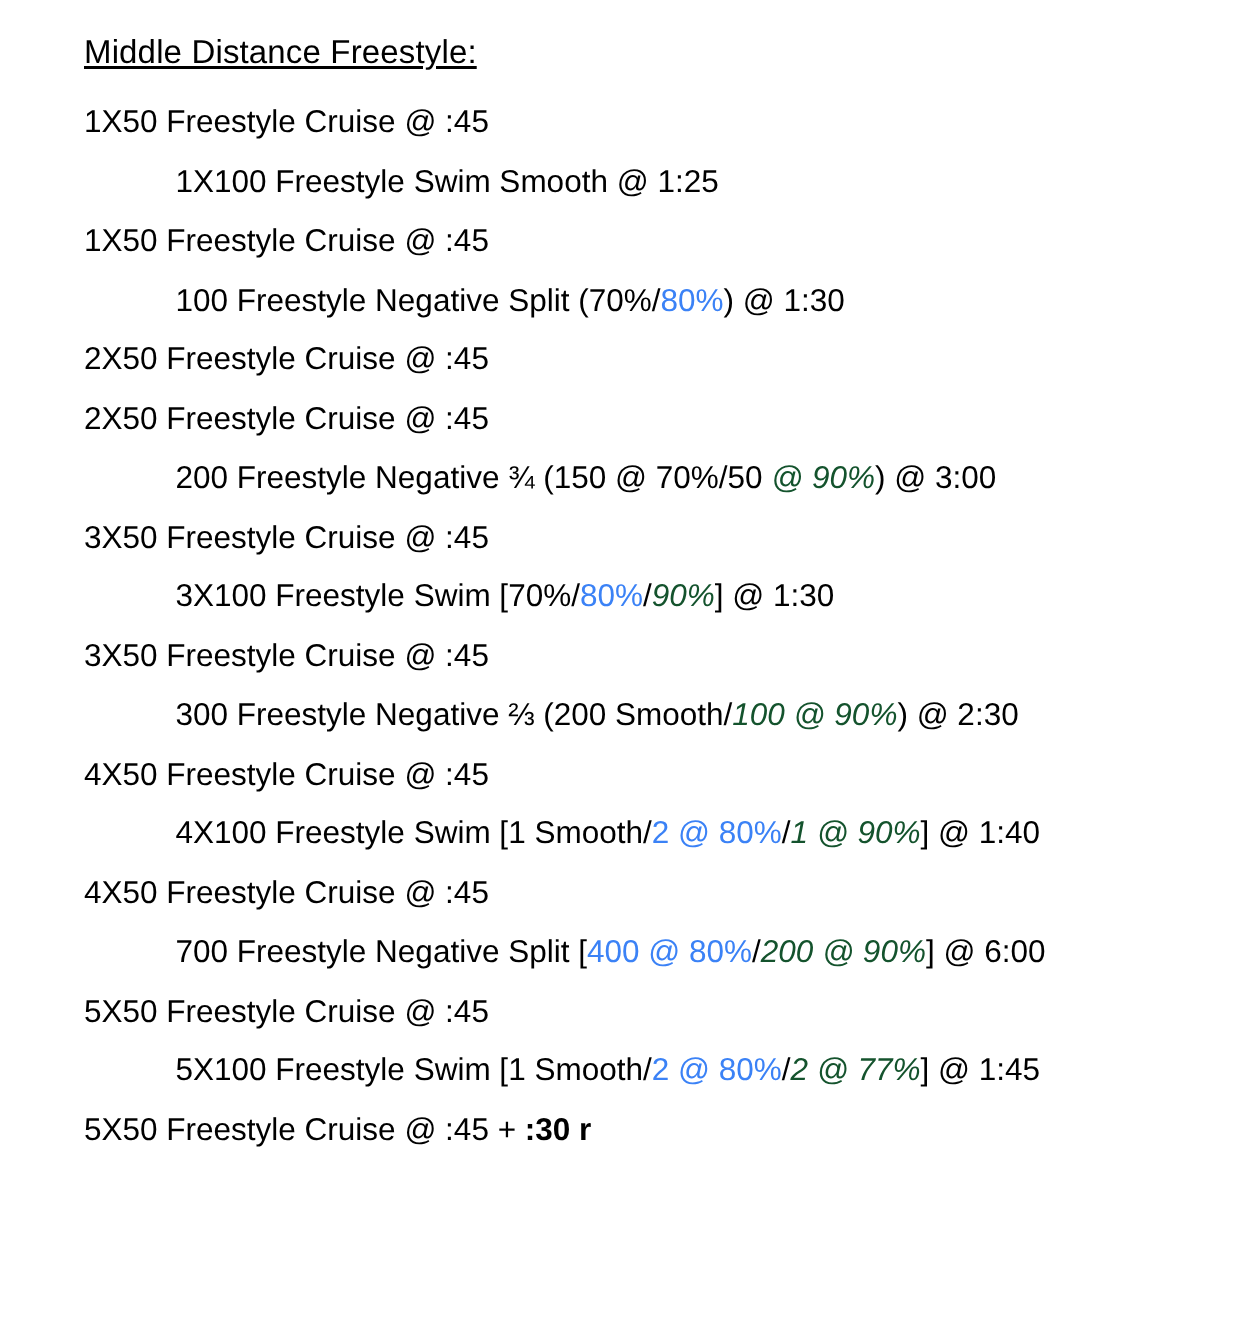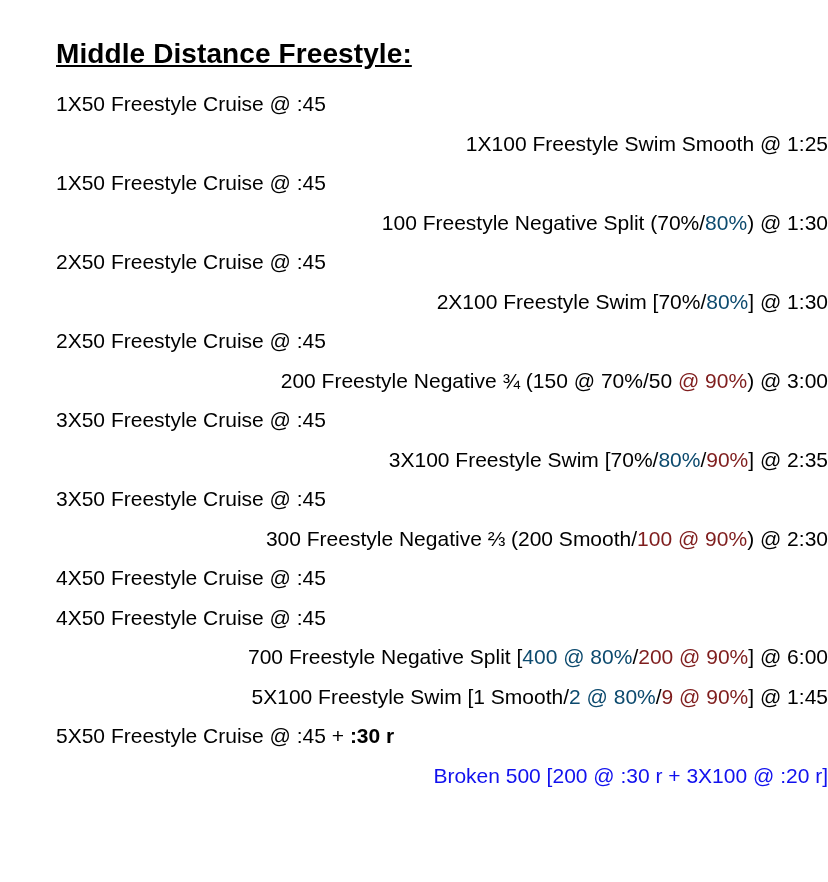--- a/index.html
+++ b/index.html
@@ -11,59 +11,58 @@
     width: 828px;
     height: 882px;
     font-family: "Liberation Sans", sans-serif;
     color: #000000;
     overflow: hidden;
   }
   #workout {
     padding: 22px 0 0 56px;
   }
   .title {
-    font-size: 28px;
-    font-weight: bold;
+    font-size: 22px;
+    font-weight: normal;
     text-decoration: underline;
-    margin: 16px 0 14px 0;
+    margin: 0 0 14px 0;
     letter-spacing: 0.1px;
   }
   .line {
     font-size: 21px;
     line-height: 39.5px;
     white-space: pre-wrap;
   }
   .line.indent {
     padding-left: 61px;
-    text-align: right;
   }
-  .pink { color: #0c4a6e; }
-  .red { color: #7f1d1d; }
+  .pink { color: #3b82f6; }
+  .red { color: #14532d; font-style: italic; }
   .blue { color: #1111ee; }
   .black { color: #000000; }
   .bolditalic { font-weight: bold; }
 </style>
 </head>
 <body>
 
 <div id="workout">
   <h1 class="title">Middle Distance Freestyle:</h1>
   <div id="lines-container">
       <div class="line"><span class="black">1X50 Freestyle Cruise @ :45</span></div>
       <div class="line indent"><span class="black">1X100 Freestyle Swim Smooth @ 1:25</span></div>
       <div class="line"><span class="black">1X50 Freestyle Cruise @ :45</span></div>
       <div class="line indent"><span class="black">100 Freestyle Negative Split (70%/</span><span class="pink">80%</span><span class="black">) @ 1:30</span></div>
       <div class="line"><span class="black">2X50 Freestyle Cruise @ :45</span></div>
-      <div class="line indent"><span class="black">2X100 Freestyle Swim [70%/</span><span class="pink">80%</span><span class="black">] @ 1:30</span></div>
       <div class="line"><span class="black">2X50 Freestyle Cruise @ :45</span></div>
       <div class="line indent"><span class="black">200 Freestyle Negative ¾ (150 @ 70%/50 </span><span class="red">@ 90%</span><span class="black">) @ 3:00</span></div>
       <div class="line"><span class="black">3X50 Freestyle Cruise @ :45</span></div>
-      <div class="line indent"><span class="black">3X100 Freestyle Swim [70%/</span><span class="pink">80%</span><span class="black">/</span><span class="red">90%</span><span class="black">] @ 2:35</span></div>
+      <div class="line indent"><span class="black">3X100 Freestyle Swim [70%/</span><span class="pink">80%</span><span class="black">/</span><span class="red">90%</span><span class="black">] @ 1:30</span></div>
       <div class="line"><span class="black">3X50 Freestyle Cruise @ :45</span></div>
       <div class="line indent"><span class="black">300 Freestyle Negative ⅔ (200 Smooth/</span><span class="red">100 @ 90%</span><span class="black">) @ 2:30</span></div>
       <div class="line"><span class="black">4X50 Freestyle Cruise @ :45</span></div>
+      <div class="line indent"><span class="black">4X100 Freestyle Swim [1 Smooth/</span><span class="pink">2 @ 80%</span><span class="black">/</span><span class="red">1 @ 90%</span><span class="black">] @ 1:40</span></div>
       <div class="line"><span class="black">4X50 Freestyle Cruise @ :45</span></div>
       <div class="line indent"><span class="black">700 Freestyle Negative Split [</span><span class="pink">400 @ 80%</span><span class="black">/</span><span class="red">200 @ 90%</span><span class="black">] @ 6:00</span></div>
-      <div class="line indent"><span class="black">5X100 Freestyle Swim [1 Smooth/</span><span class="pink">2 @ 80%</span><span class="black">/</span><span class="red">9 @ 90%</span><span class="black">] @ 1:45</span></div>
+      <div class="line"><span class="black">5X50 Freestyle Cruise @ :45</span></div>
+      <div class="line indent"><span class="black">5X100 Freestyle Swim [1 Smooth/</span><span class="pink">2 @ 80%</span><span class="black">/</span><span class="red">2 @ 77%</span><span class="black">] @ 1:45</span></div>
       <div class="line"><span class="black">5X50 Freestyle Cruise @ :45 + </span><span class="black bolditalic">:30 r</span></div>
-      <div class="line indent"><span class="blue">Broken 500 [200 @ :30 r + 3X100 @ :20 r]</span></div>
     </div>
 </div>
 
 </body></html>

